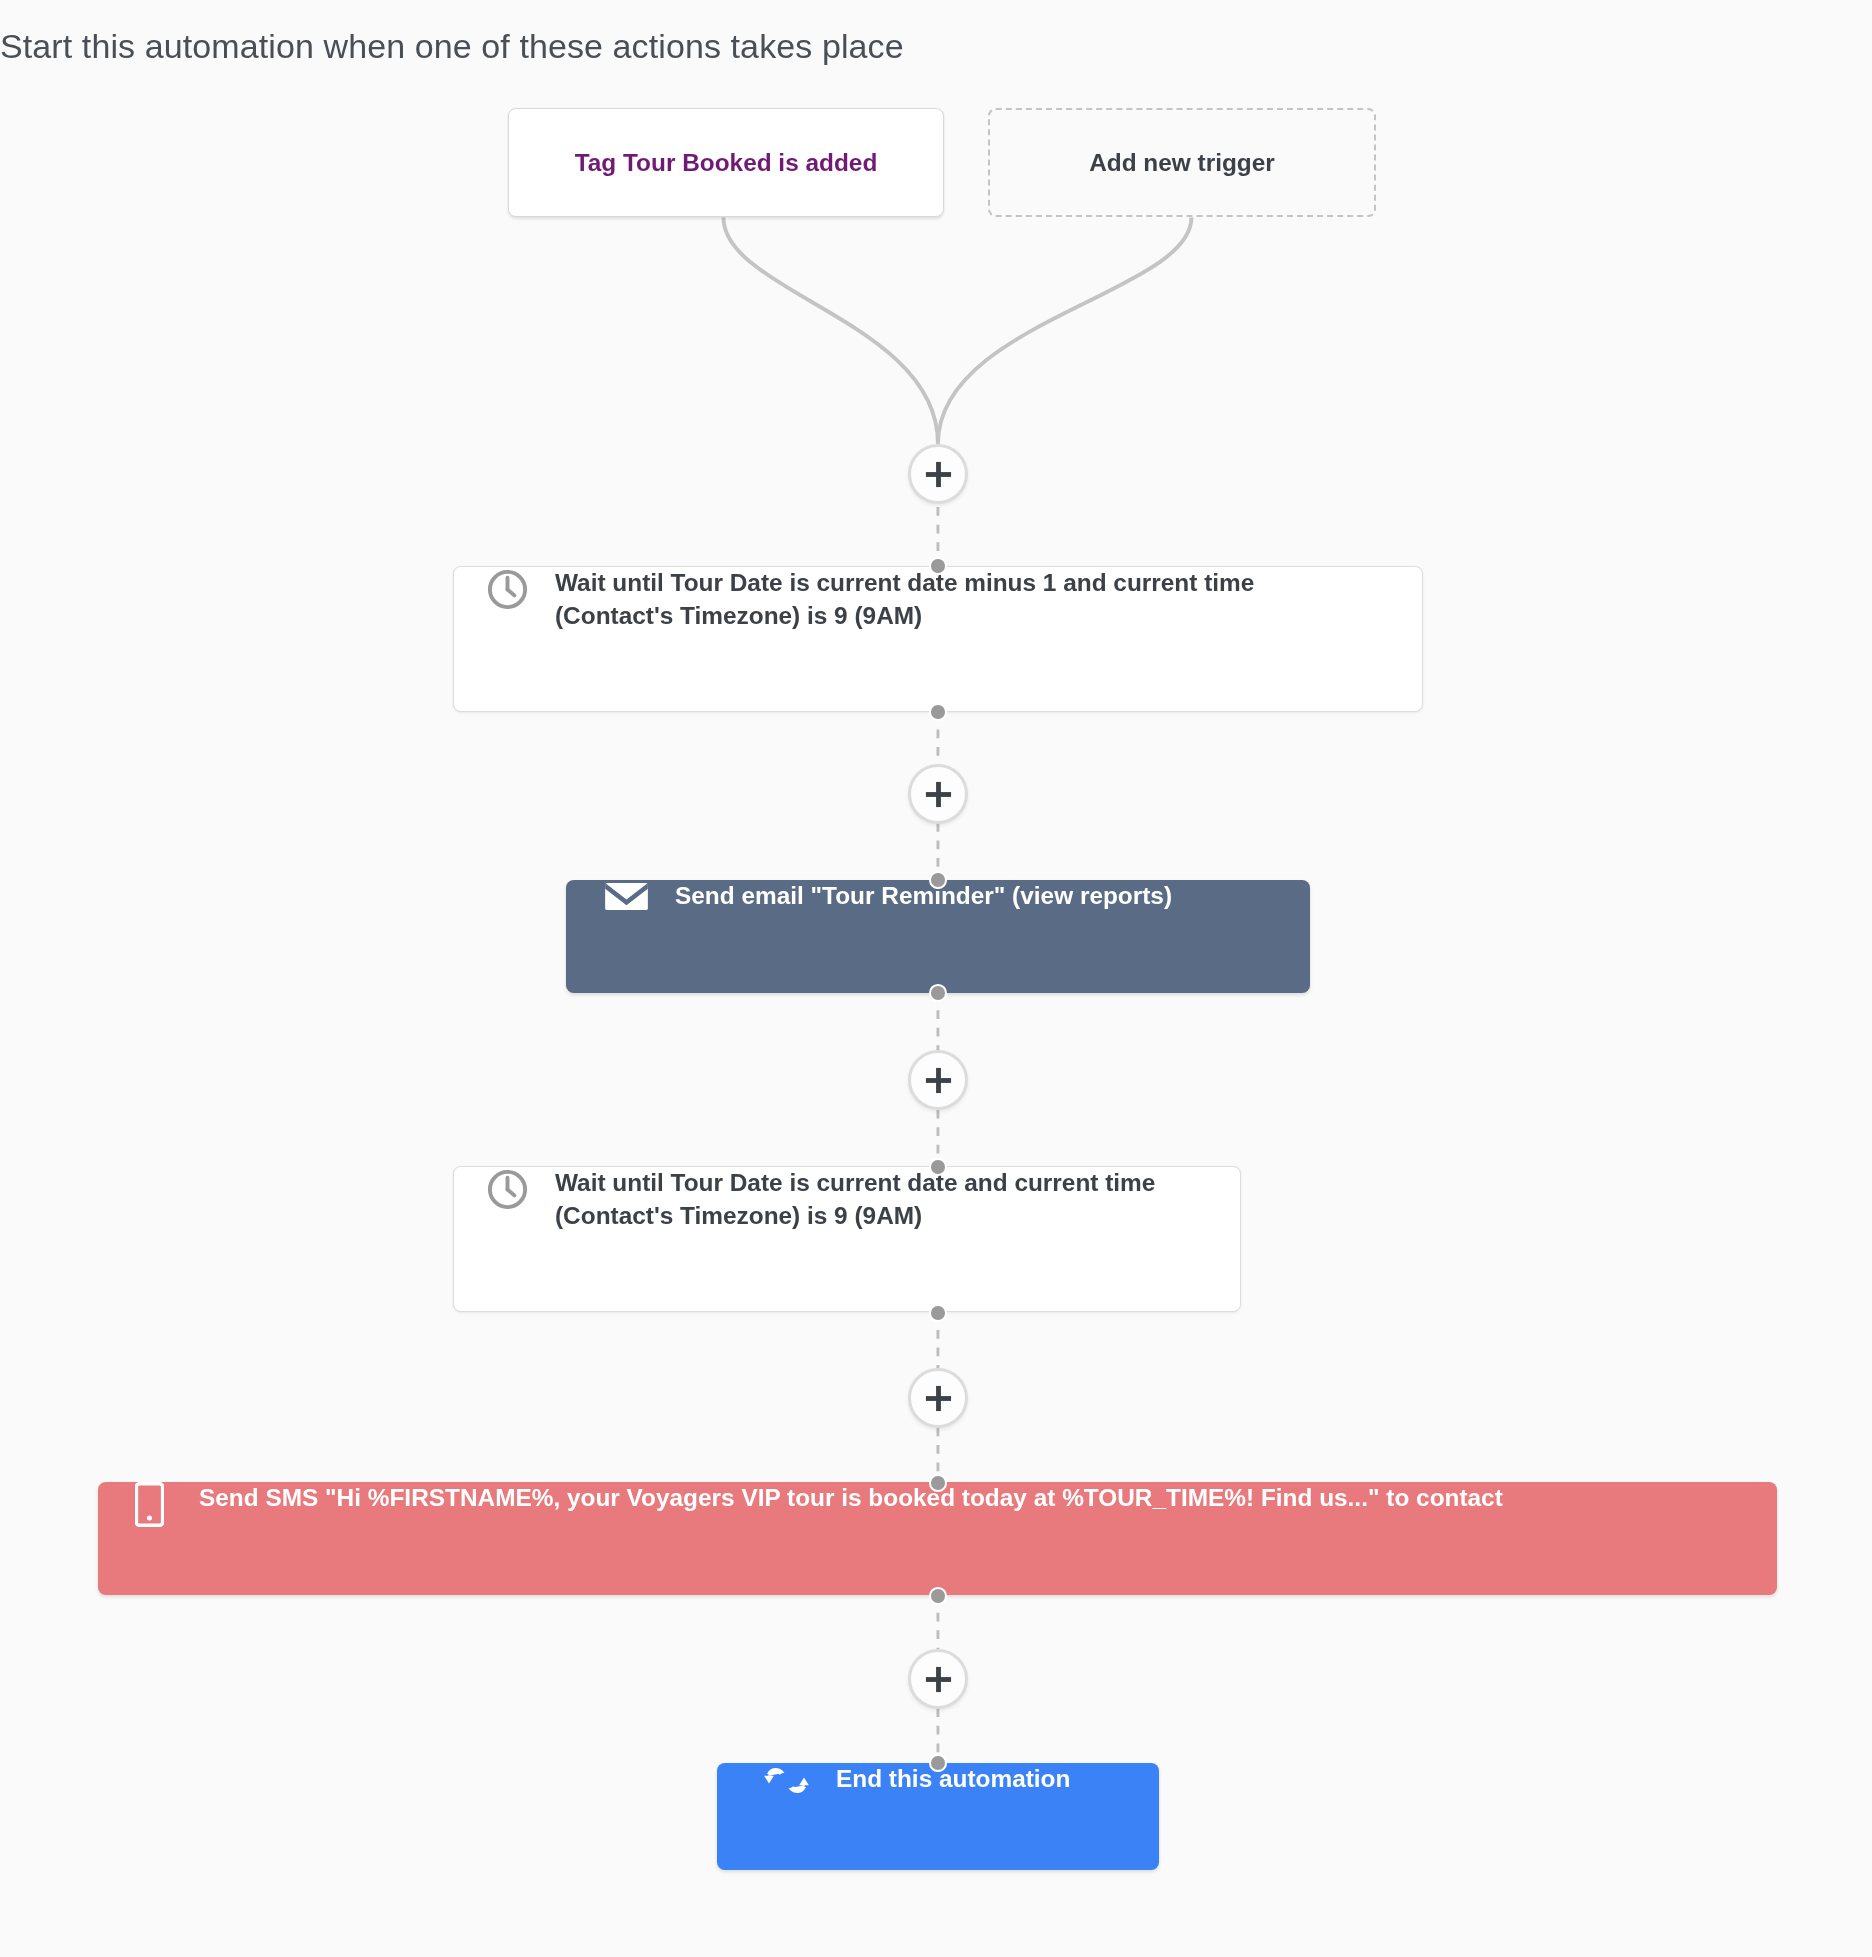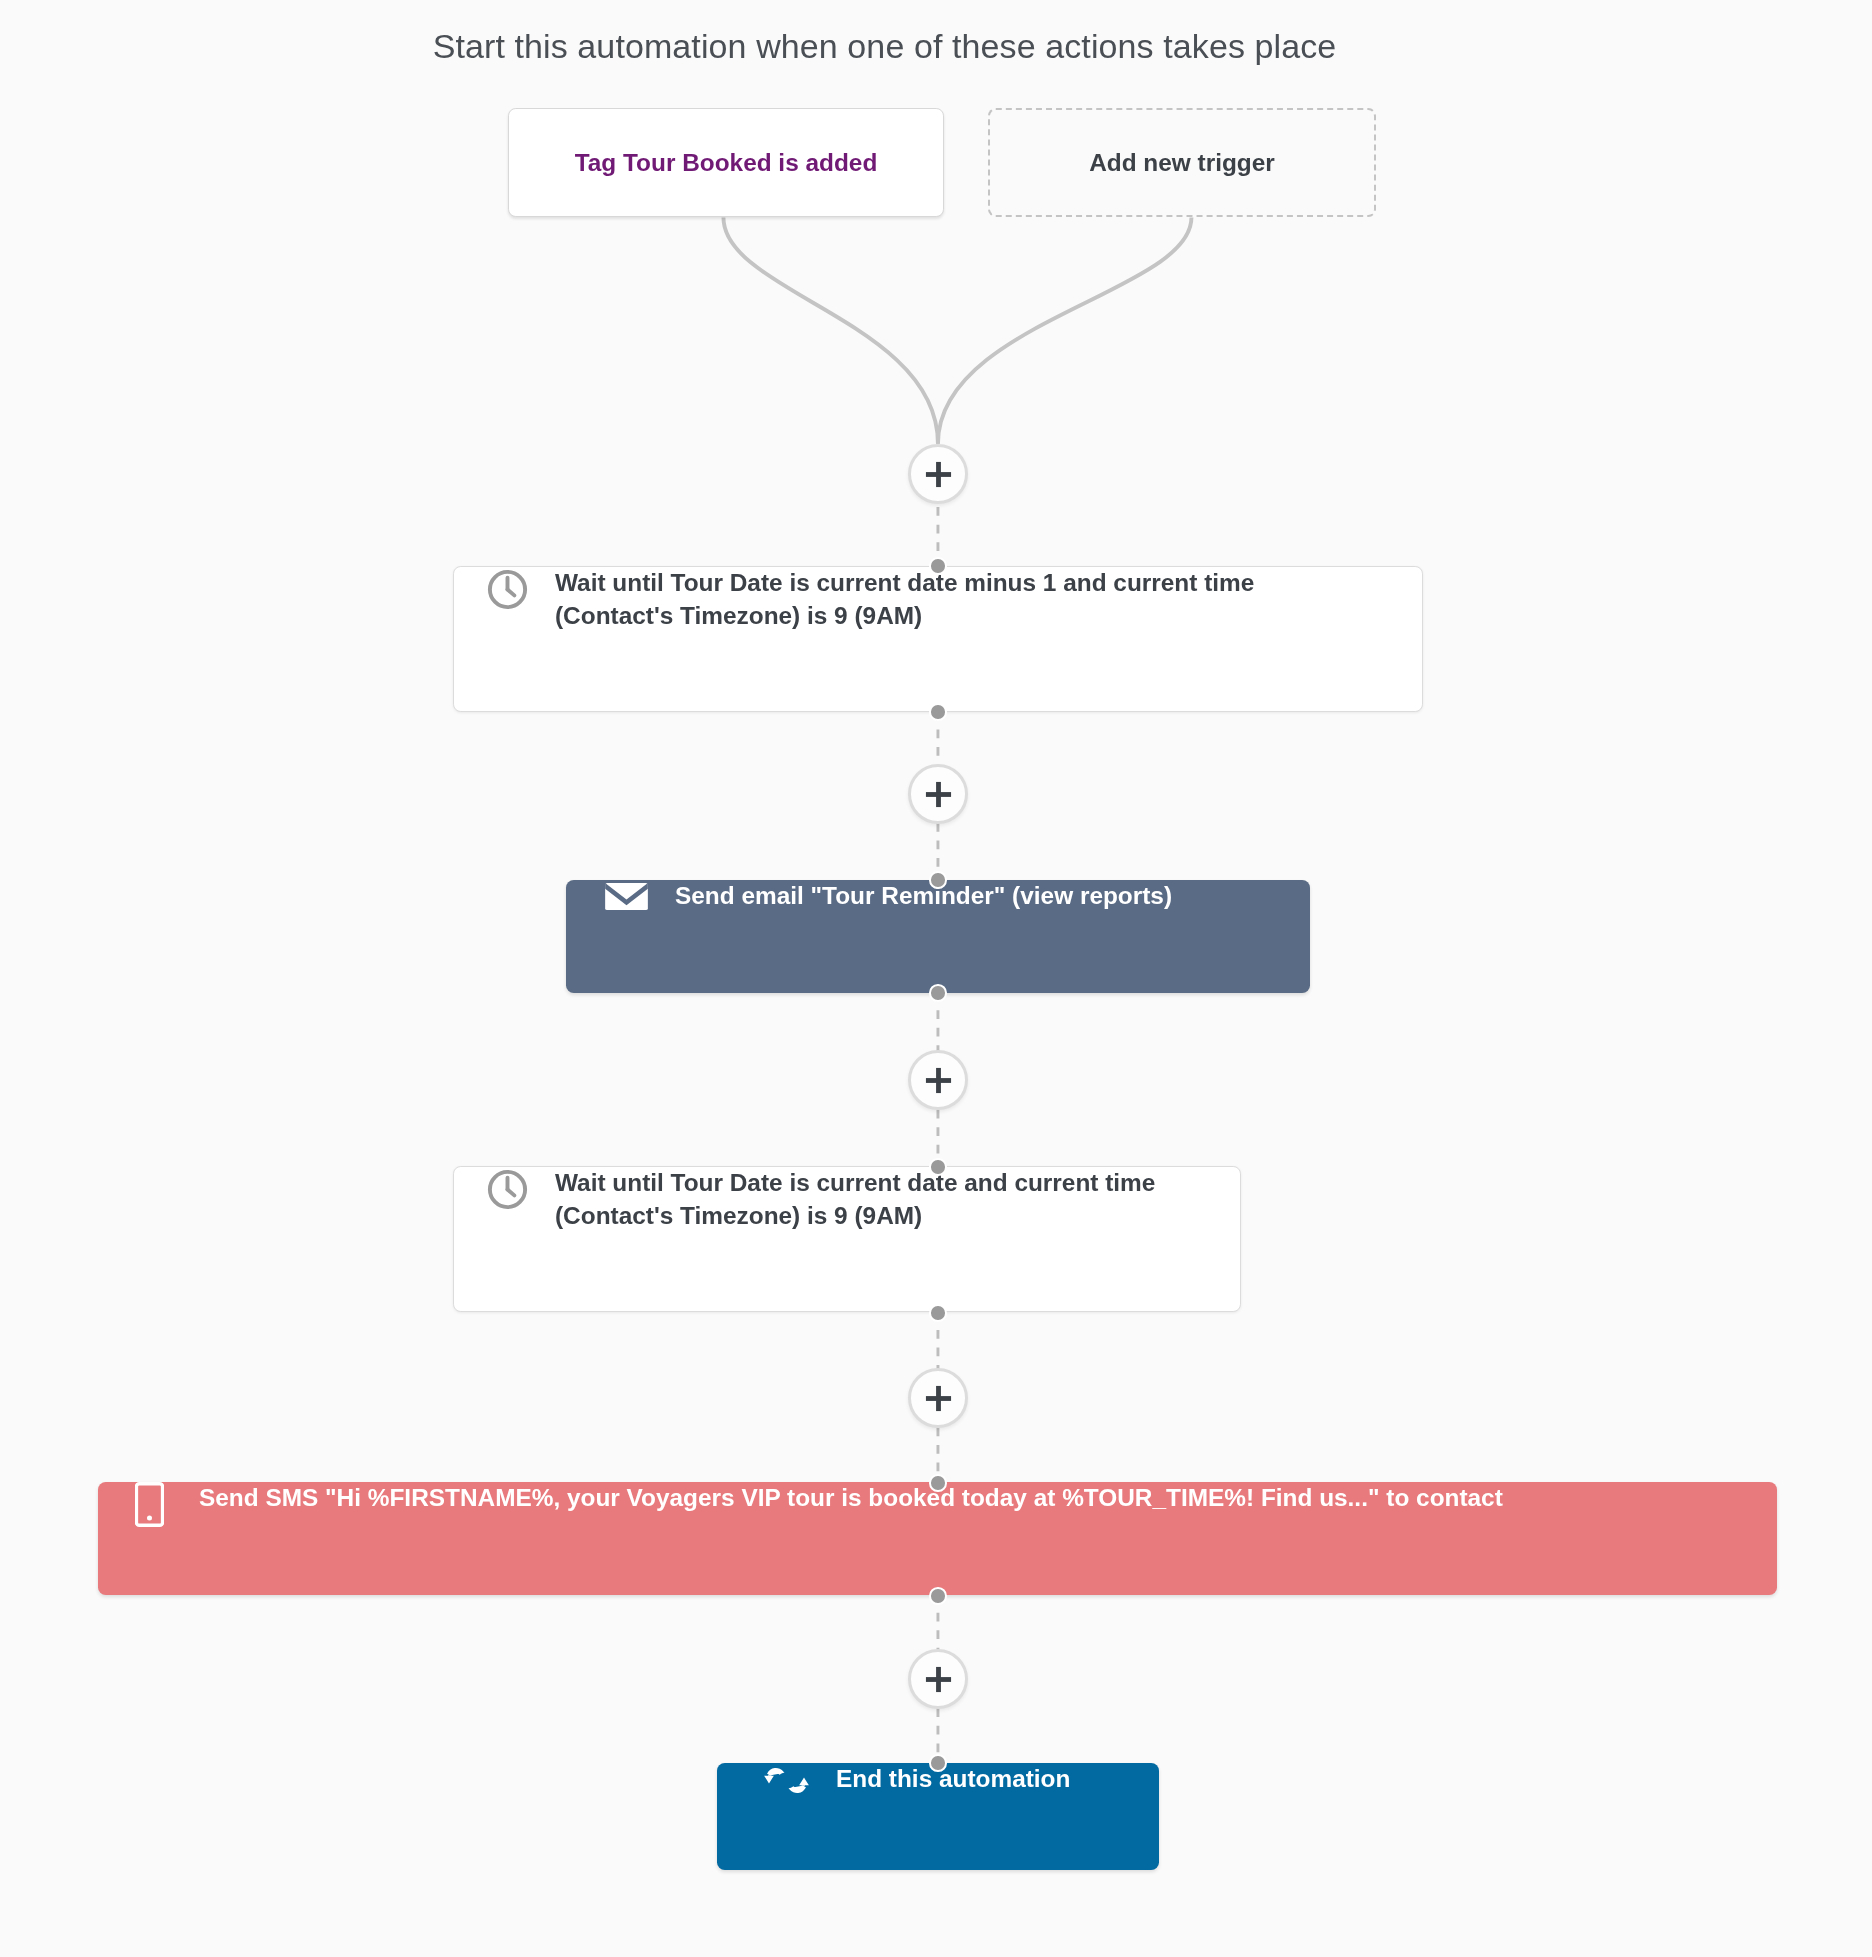--- a/index.html
+++ b/index.html
@@ -17,21 +17,20 @@
     background: #fafafa;
     overflow: hidden;
   }
 
   
   .page-title {
     position: absolute;
     top: 27px;
     left: 0;
     width: 1769px;
-    text-align: center;
     font-size: 34px;
     font-weight: 400;
     color: #4a4f55;
     letter-spacing: 0.1px;
   }
 
   
   #wires {
     position: absolute;
     top: 0; left: 0;
@@ -154,21 +153,21 @@
   .card-sms .card-icon { width: 29px; height: 45px; }
   .card-sms .card-label {
     font-size: 24.4px;
     color: #ffffff;
     margin-left: 35px;
     white-space: nowrap;
   }
 
   
   .card-end {
-    background: #0369a1;
+    background: #3b82f6;
     box-shadow: 0 2px 3.9px rgba(0,0,0,0.12);
     padding-left: 47px;
   }
   .card-end .card-icon { width: 45px; height: 35px; }
   .card-end .card-label {
     font-size: 24.4px;
     color: #ffffff;
     margin-left: 27px;
     white-space: nowrap;
   }

